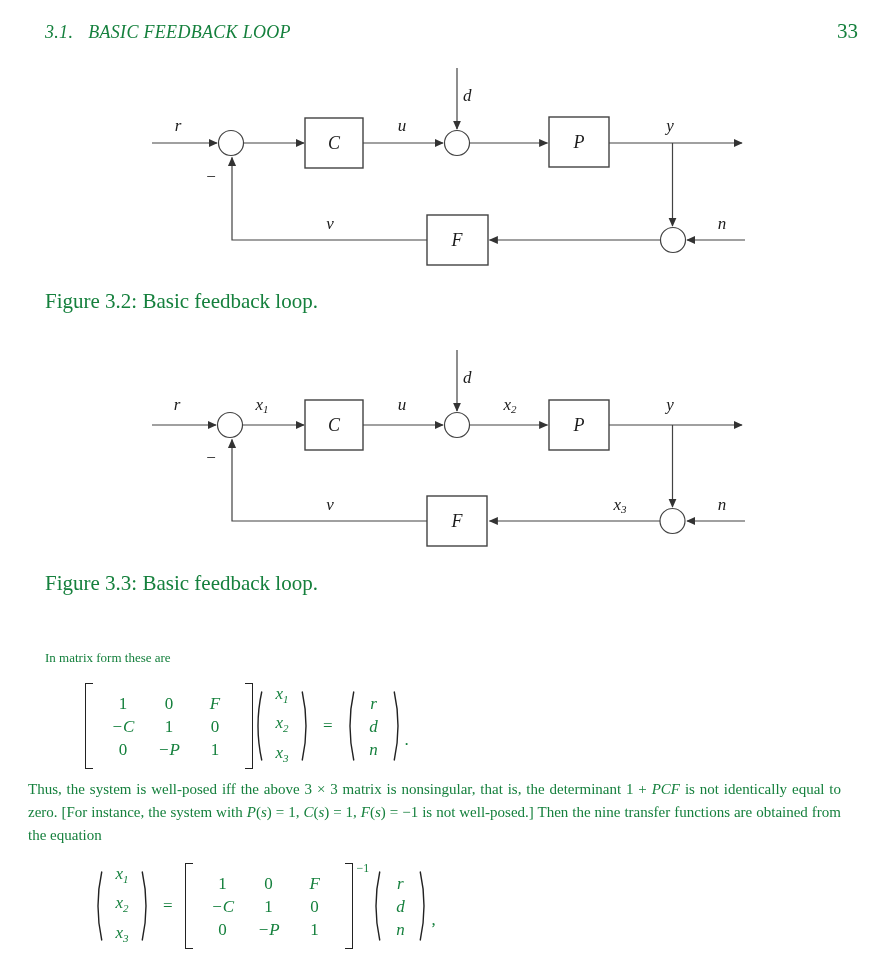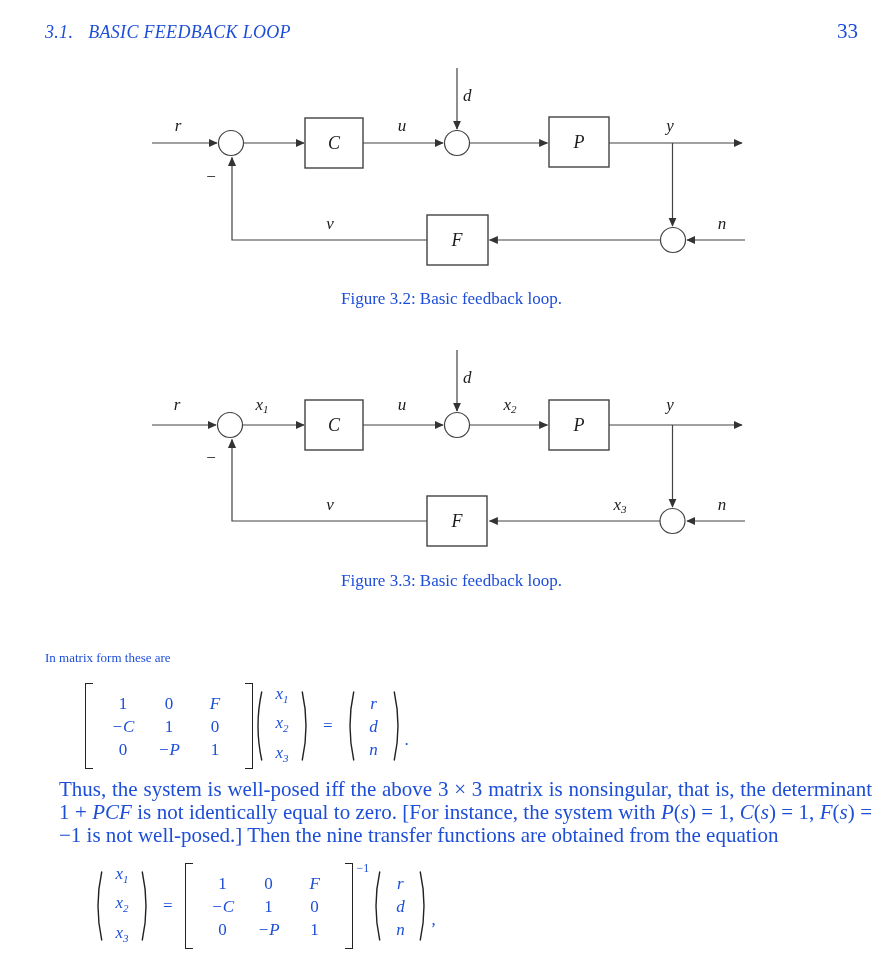--- a/index.html
+++ b/index.html
@@ -1,45 +1,45 @@
 <!DOCTYPE html>
 <html><head>
 <meta charset="utf-8">
 <style>
   html,body { margin:0; padding:0; background:#ffffff; }
   .page {
     position:relative; width:890px; height:956px; background:#fff;
-    font-family:"Liberation Serif","DejaVu Serif",serif; color:#1d4ed8;
+    font-family:"Liberation Serif","DejaVu Serif",serif; color:#15803d;
     overflow:hidden;
   }
   
   .header { position:absolute; top:19px; left:45px; right:32px;
     display:flex; justify-content:space-between; align-items:baseline;
     font-size:18px; }
   .running-head { font-style:italic; letter-spacing:.3px; }
   .rh-title { margin-left:15px; }
   .pagenum { font-style:normal; font-size:21px; }
 
   
   .fig { position:absolute; left:0; }
   .fig text { font-family:"Liberation Serif","DejaVu Serif",serif;
     font-style:italic; font-size:17px; fill:#1b1b1b; }
   .fig text.blk { font-size:18px; }
   .fig tspan.svgsub { font-size:11px; }
   .fig line, .fig path.wire { stroke:#424242; stroke-width:1.2; fill:none; }
   .fig rect { fill:#fff; stroke:#424242; stroke-width:1.4; }
   .fig circle { fill:#fff; stroke:#424242; stroke-width:1.2; }
 
-  .caption { position:absolute; left:45px; width:813px; text-align:center;
-    font-size:17px; }
+  .caption { position:absolute; left:45px; width:813px; 
+    font-size:21px; }
 
   .intro { position:absolute; left:45px; top:650px; font-size:13px; }
 
-  .para { position:absolute; left:59px; top:778px; width:813px; margin:0;
-    font-size:21px; line-height:23px; text-align:justify; }
+  .para { position:absolute; left:28px; top:778px; width:813px; margin:0;
+    font-size:15px; line-height:23px; text-align:justify; }
   .it { font-style:italic; }
 
   
   .eq { position:absolute; display:flex; align-items:center; font-size:17px; }
   .brk { width:7px; align-self:stretch; margin-top:1px; margin-bottom:1px; }
   .brk-l { border:1.6px solid #222; border-right:none; margin-right:7px; }
   .brk-r { border:1.6px solid #222; border-left:none; margin-left:7px; }
   .mtx { display:grid; grid-template-columns:repeat(3,46px);
     line-height:23px; text-align:center; padding:1px 0; }
   .vec { display:flex; flex-direction:column; justify-content:center;

